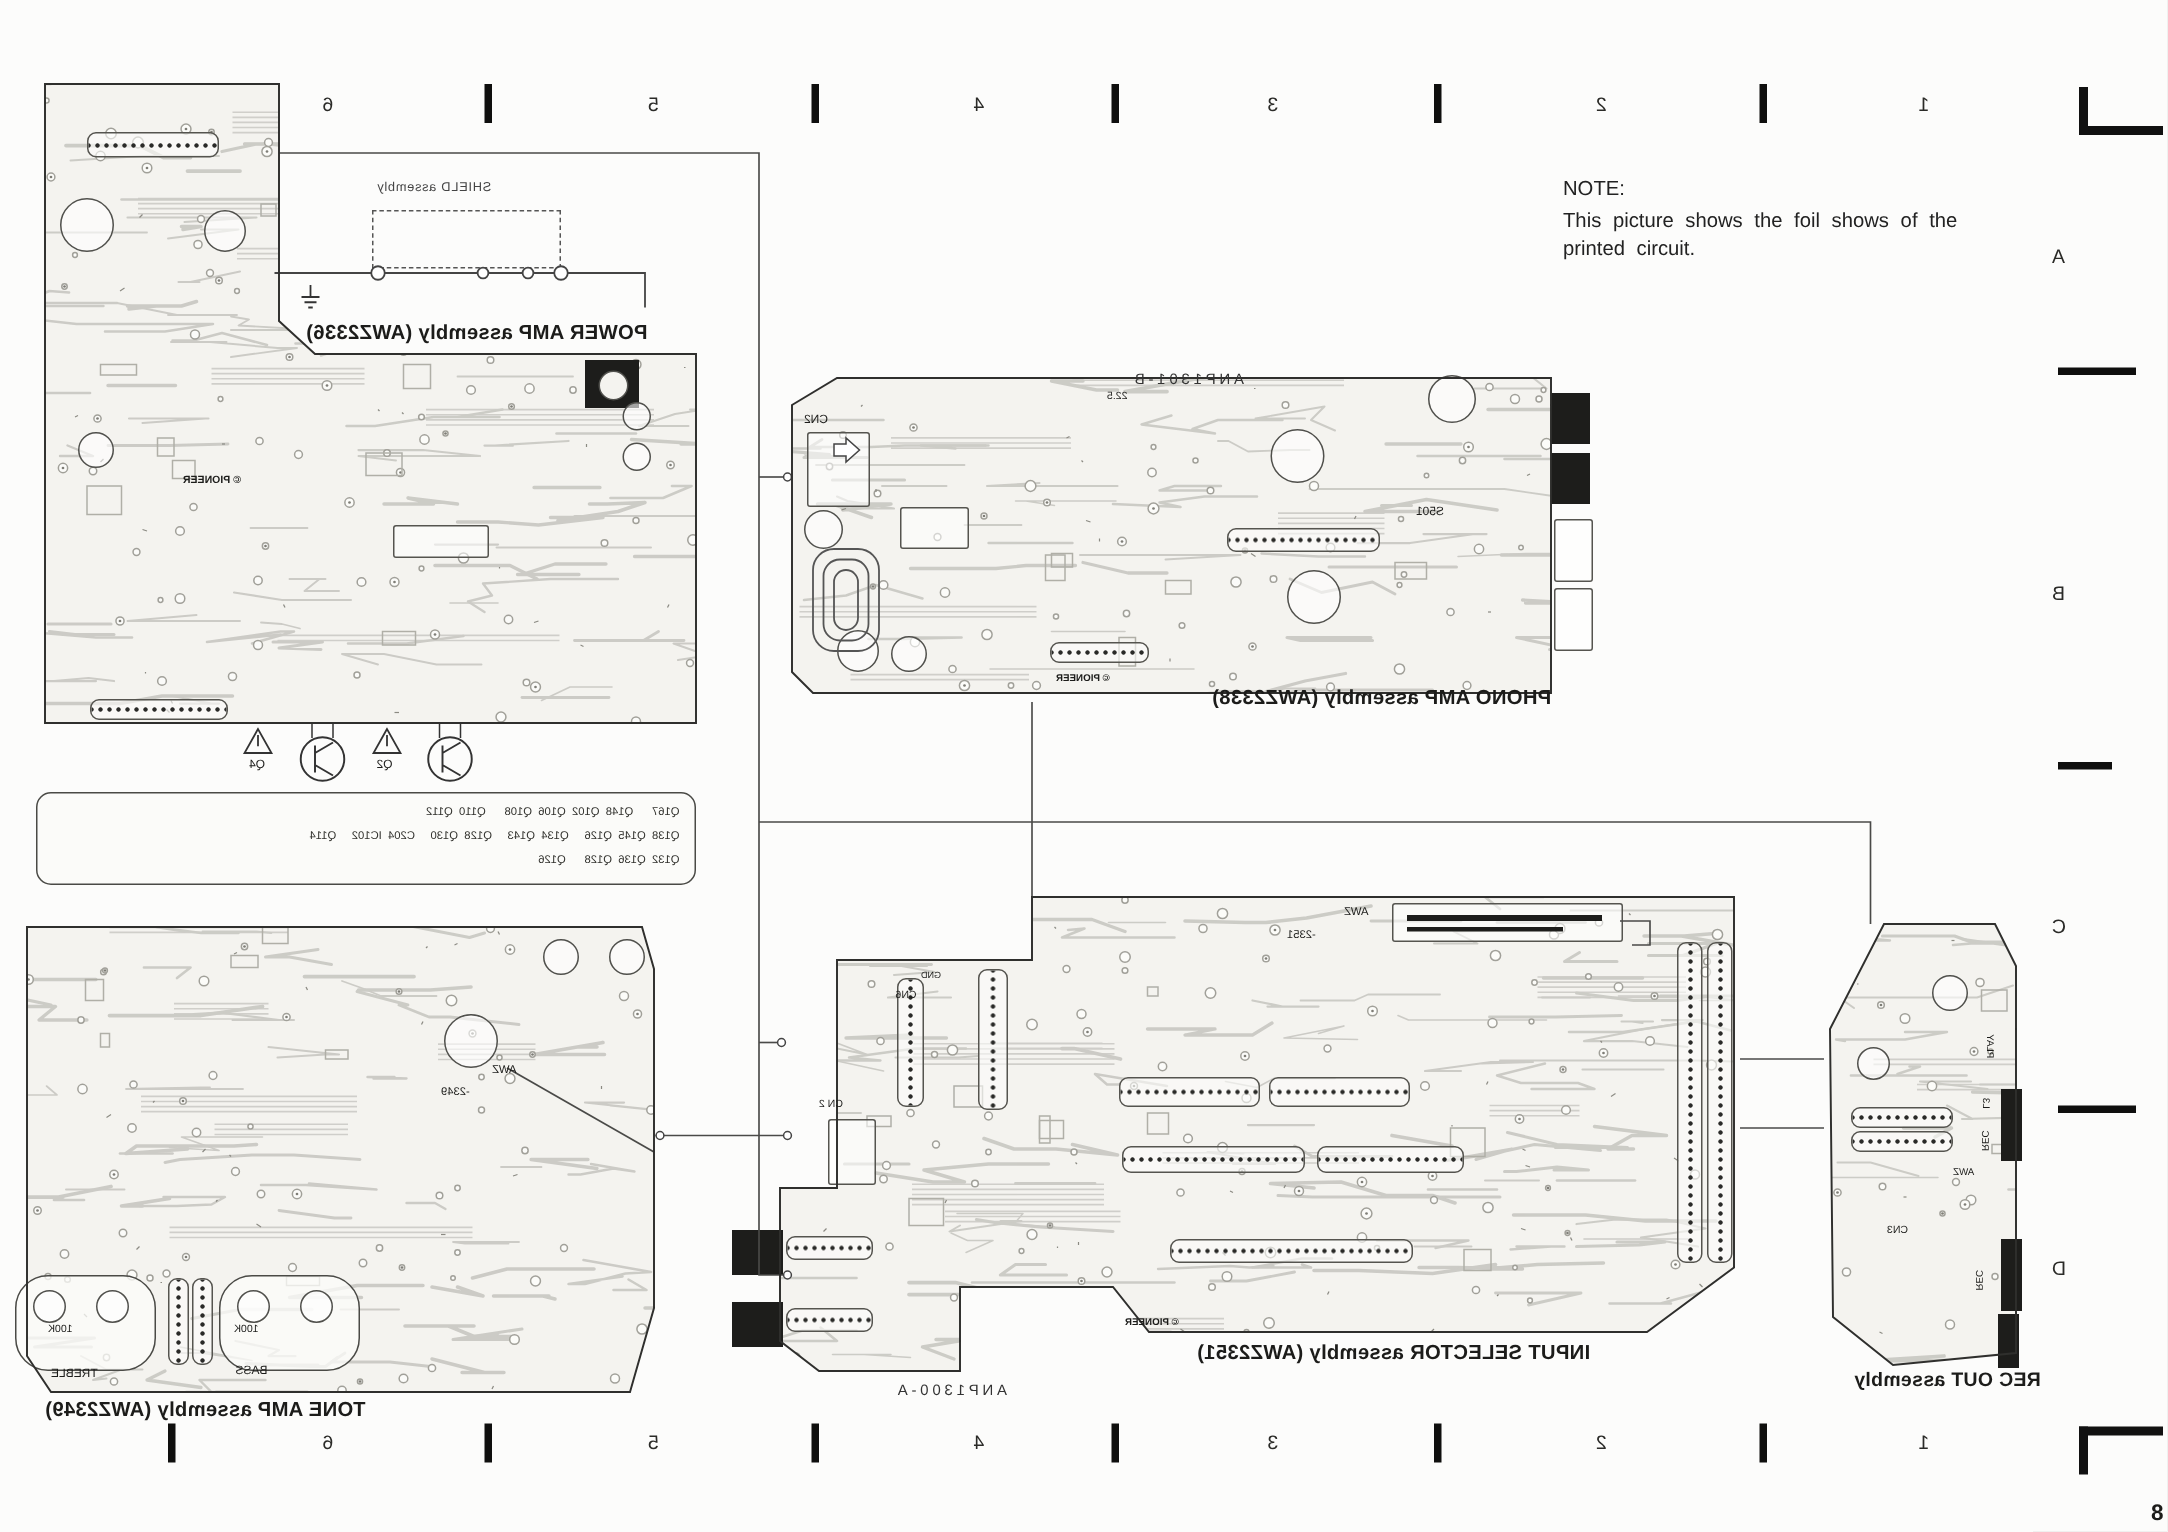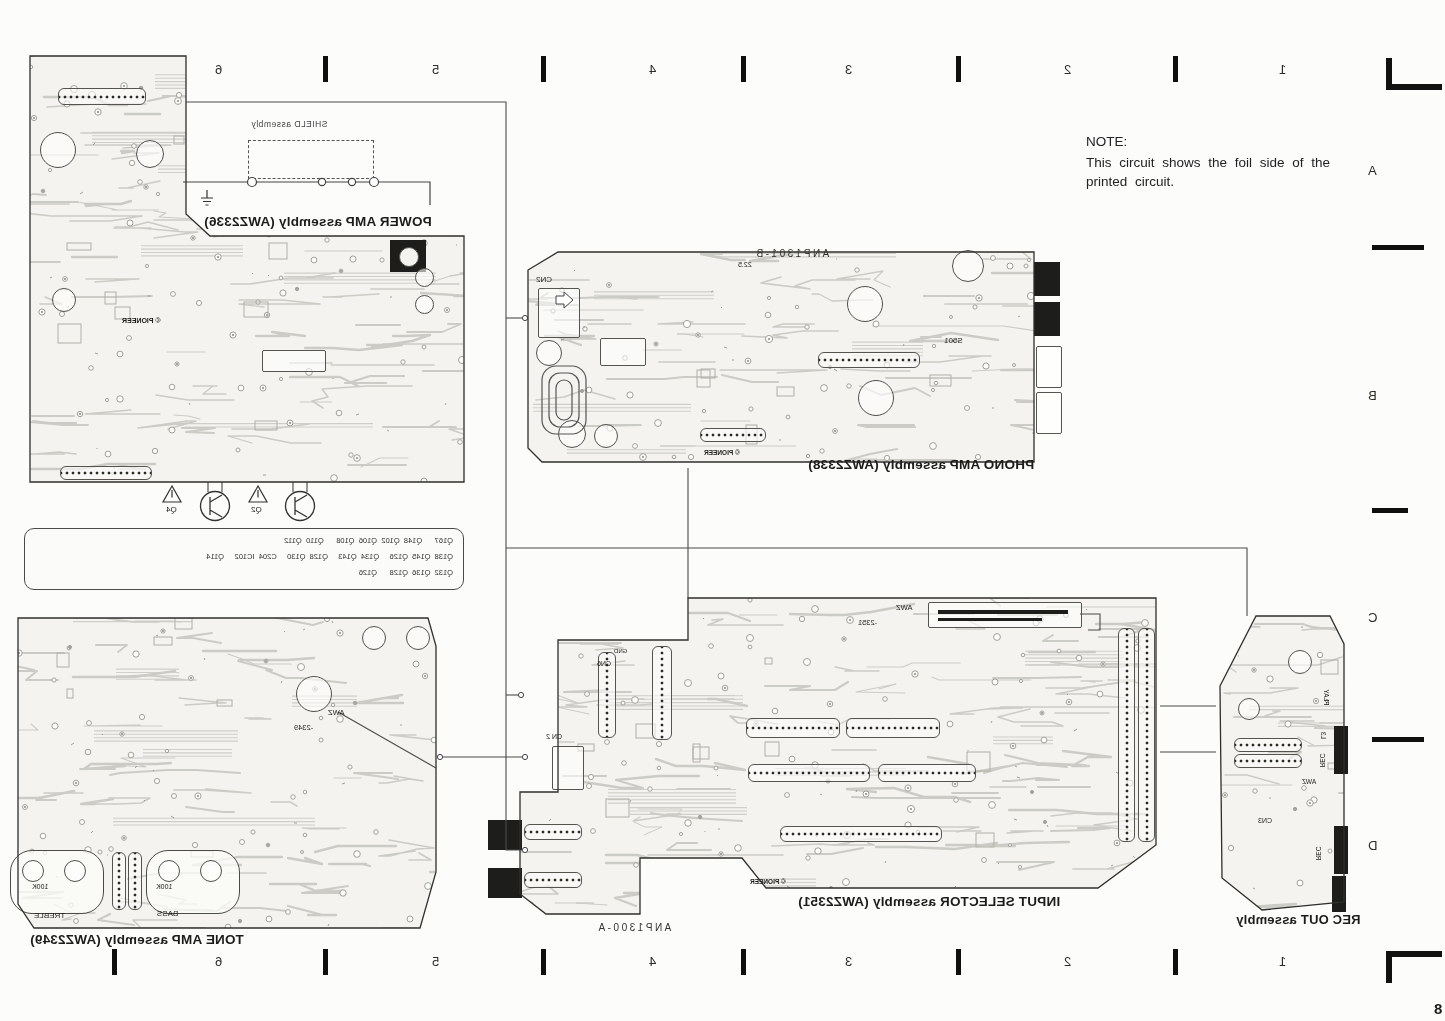--- a/index.html
+++ b/index.html
@@ -13,21 +13,21 @@
   .rot{display:inline-block;transform:rotate(90deg) scaleX(-1);}
   .asm{font-weight:bold;font-size:13.5px;letter-spacing:.2px;}
   .tick{position:absolute;width:5px;height:26px;background:#0f0f0e;z-index:1;}
   .rnum{position:absolute;font-size:13px;color:#2b2b28;z-index:1;}
   .sletter{position:absolute;font-size:13px;color:#2b2b28;z-index:1;}
   .sdash{position:absolute;height:5px;background:#0f0f0e;z-index:1;}
   .cornerTR{position:absolute;left:1386px;top:58px;width:50px;height:26px;
             border-left:6px solid #111;border-bottom:6px solid #111;z-index:1;}
   .cornerBR{position:absolute;left:1386px;top:951px;width:50px;height:26px;
             border-left:6px solid #111;border-top:6px solid #111;z-index:1;}
-  .note{position:absolute;left:1086px;top:118px;width:274px;z-index:6;margin-top:16px;}
+  .note{position:absolute;left:1042px;top:118px;width:274px;z-index:6;}
   .note .t{font-size:13.5px;margin-bottom:4px;color:#222;}
   .note .l{font-size:13.5px;line-height:19px;word-spacing:4px;color:#222;}
   .pagenum{position:absolute;left:1434px;top:1000px;font-size:15px;font-weight:bold;z-index:6;}
   .cring{position:absolute;border:1.4px solid #50504c;border-radius:50%;
          background:rgba(255,255,255,.6);z-index:3;}
   .crect{position:absolute;border:1.2px solid #55544f;background:rgba(255,255,255,.55);
          border-radius:2px;z-index:3;}
   .black{position:absolute;background:#1d1d1b;z-index:3;}
   .dstrip{position:absolute;border:1.1px solid #55544f;border-radius:6px;z-index:3;
           background-image:radial-gradient(circle,#2a2a28 1.2px,transparent 1.7px);
@@ -85,21 +85,21 @@
       <div class="sletter" style="left: 1368px; top: 838px;"><span class="mir">D</span></div>
       <div class="sdash" style="left: 1372px; top: 245px; width: 52px;"></div>
       <div class="sdash" style="left: 1372px; top: 508px; width: 36px;"></div>
       <div class="sdash" style="left: 1372px; top: 737px; width: 52px;"></div>
     </div>
   <div class="cornerTR"></div>
   <div class="cornerBR"></div>
 
   <div class="note">
     <div class="t">NOTE:</div>
-    <div class="l">This circuit shows the foil side of the</div>
+    <div class="l">This picture shows the foil shows of the</div>
     <div class="l">printed circuit.</div>
   </div>
 
   <div class="board" id="b0" style="left: 28px; top: 54px; width: 438px; height: 430px; clip-path: polygon(2px 2px, 158px 2px, 158px 160px, 182px 182px, 436px 182px, 436px 428px, 2px 428px);">
       <svg class="pcb-art" width="438" height="430">
         <g opacity="0.88">
           <path d="M198,86.8h183" stroke="#cbcac5" stroke-width="1.1" fill="none"></path>
           <path d="M198,90.2h183" stroke="#cbcac5" stroke-width="1.1" fill="none"></path>
           <path d="M198,93.6h183" stroke="#cbcac5" stroke-width="1.1" fill="none"></path>
           <path d="M198,97.0h183" stroke="#cbcac5" stroke-width="1.1" fill="none"></path>

